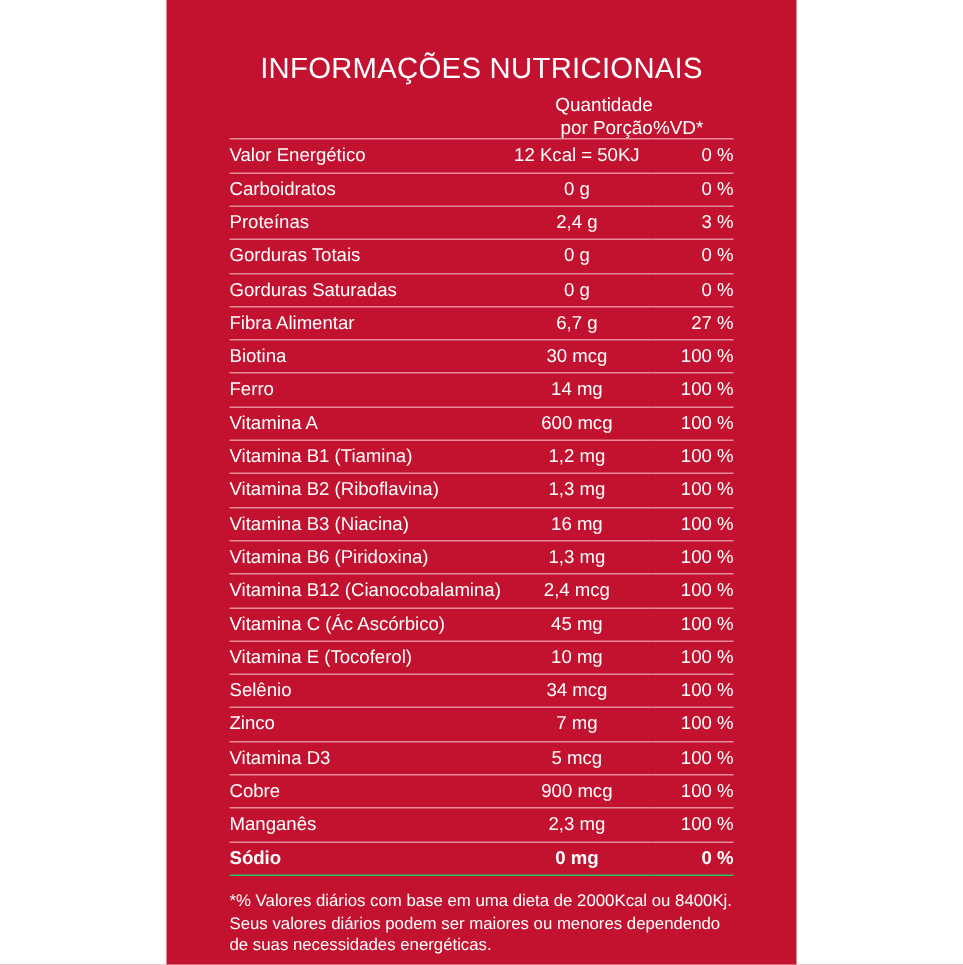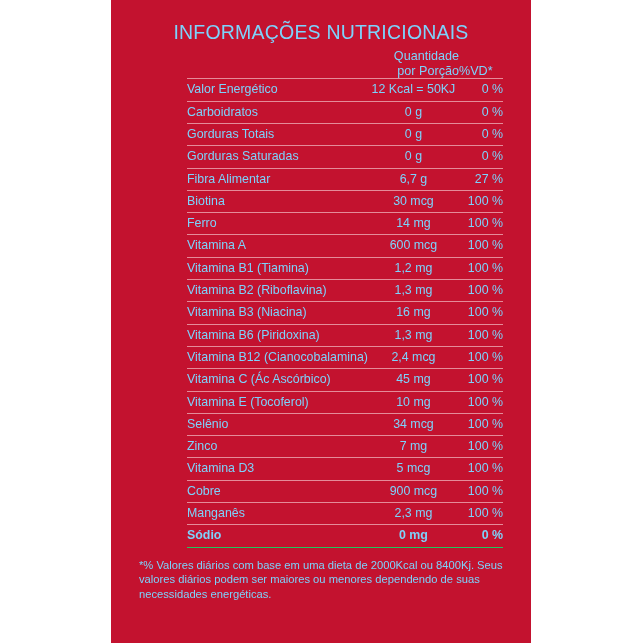--- a/index.html
+++ b/index.html
@@ -12,42 +12,41 @@
     height: 643px;
     font-family: "Liberation Sans", sans-serif;
   }
   #label {
     position: absolute;
     left: 111px;
     top: 0px;
     width: 420px;
     height: 643px;
     background: #c3122f;
-    color: #7dd3fc;
+    color: #ffffff;
     box-sizing: border-box;
-    padding: 4px;
+    padding: 18px;
   }
   .title {
     text-align: center;
     font-size: 19.5px;
     letter-spacing: 0.2px;
     padding-top: 18px;
     line-height: 1.1;
     font-weight: normal;
   }
   .subtitle {
     text-align: center;
     font-size: 13.5px;
     padding-top: 6px;
     padding-bottom: 2px;
     font-weight: normal;
   }
   .table-wrap {
     padding: 6px 24px 0 24px;
-    margin-left: 48px;
   }
   table.nutri {
     width: 100%;
     border-collapse: collapse;
     font-size: 12.4px;
   }
   table.nutri td, table.nutri th {
     padding: 0;
     font-weight: normal;
     vertical-align: bottom;
@@ -112,20 +111,25 @@
             <td class="c-name">Valor Energético</td>
             <td class="c-qty">12 Kcal = 50KJ</td>
             <td class="c-vd">0 %</td>
           </tr>
           <tr class="body-row">
             <td class="c-name">Carboidratos</td>
             <td class="c-qty">0 g</td>
             <td class="c-vd">0 %</td>
           </tr>
           <tr class="body-row">
+            <td class="c-name">Proteínas</td>
+            <td class="c-qty">2,4 g</td>
+            <td class="c-vd">3 %</td>
+          </tr>
+          <tr class="body-row">
             <td class="c-name">Gorduras Totais</td>
             <td class="c-qty">0 g</td>
             <td class="c-vd">0 %</td>
           </tr>
           <tr class="body-row">
             <td class="c-name">Gorduras Saturadas</td>
             <td class="c-qty">0 g</td>
             <td class="c-vd">0 %</td>
           </tr>
           <tr class="body-row">

